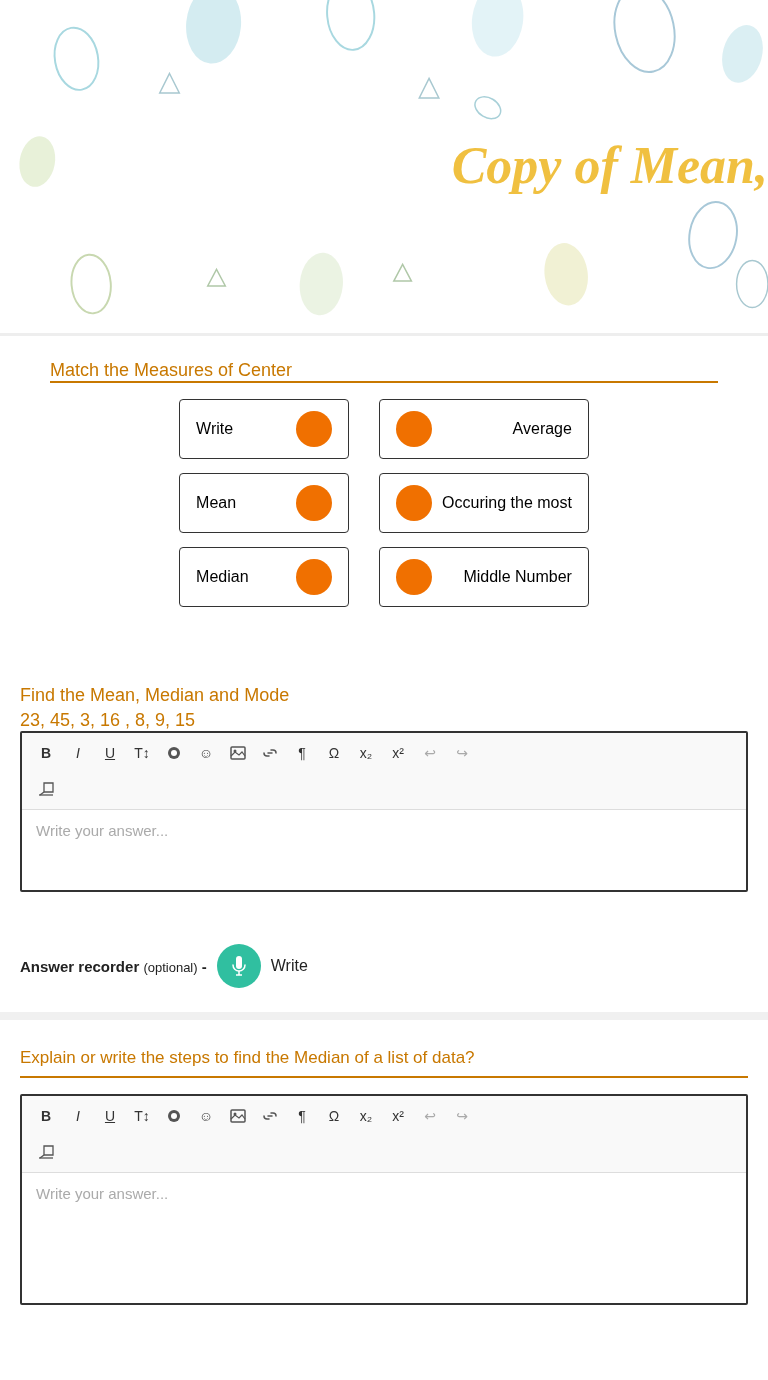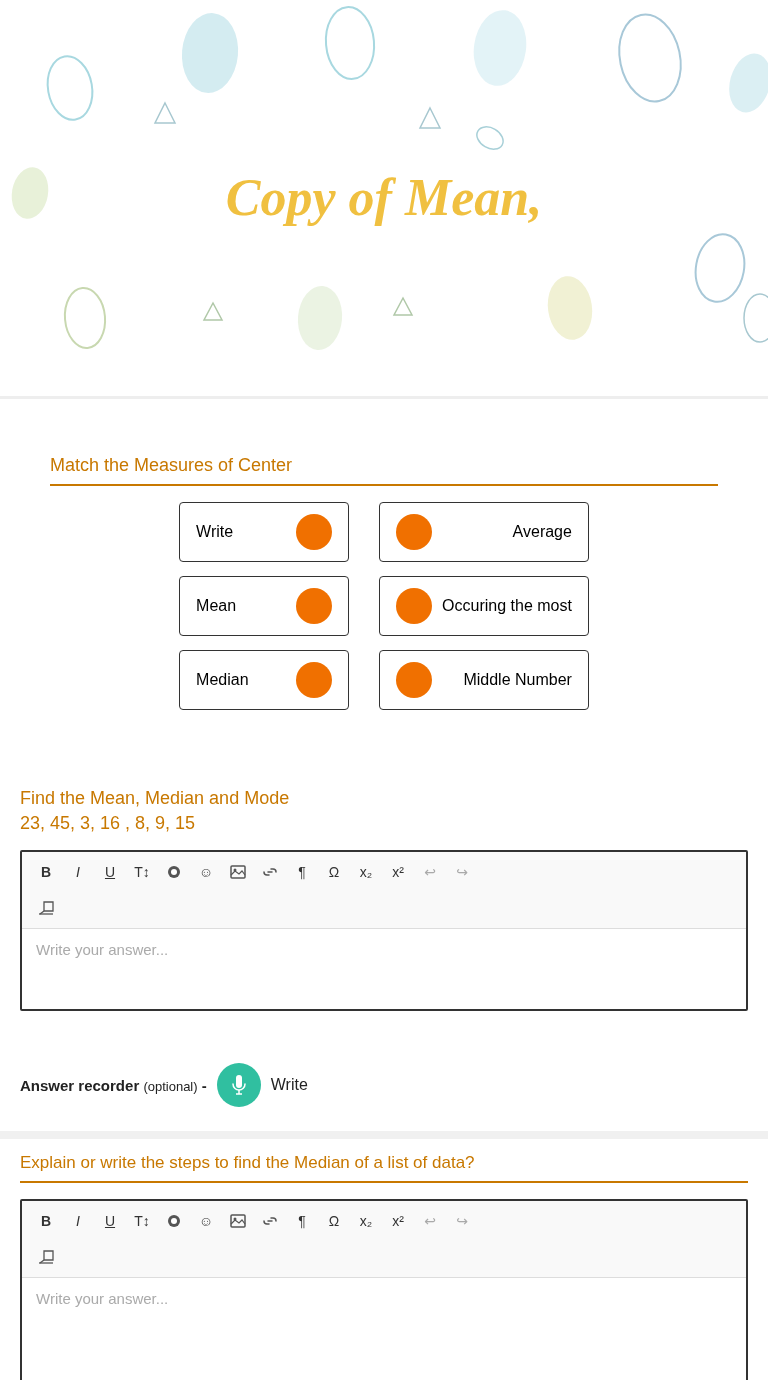--- a/index.html
+++ b/index.html
@@ -8,25 +8,25 @@
       background: #fff;
       width: 768px;
       min-height: 1380px;
       overflow-x: hidden;
     }
 
     
     .hero {
       position: relative;
       width: 100%;
-      height: 396px;
-      background: #fff;
-      display: flex;
-      align-items: center;
-      justify-content: center;
+      height: 333px;
+      background: #fff;
+      display: flex;
+      align-items: center;
+      justify-content: flex-end;
       overflow: hidden;
       border-radius: 16px;
     }
     .hero-title {
       font-size: 52px;
       color: #f0c040;
       text-align: center;
       font-family: Georgia, serif;
       font-style: italic;
       line-height: 1.2;
@@ -40,23 +40,21 @@
       padding: 24px 20px;
       margin-bottom: 0;
     }
 
     .section-title {
       font-size: 18px;
       color: #c87800;
       font-family: Arial, sans-serif;
       font-weight: normal;
       margin-bottom: 16px;
-      padding-bottom: 8px;
       border-bottom: 2px solid #c87800;
-      margin-top: 32px;
     }
 
     
     .match-grid {
       display: flex;
       justify-content: center;
       gap: 30px;
       align-items: flex-start;
     }
     .match-col {
@@ -107,21 +105,20 @@
       color: #c87800;
       font-family: Arial, sans-serif;
       font-weight: normal;
       margin-bottom: 4px;
     }
     .find-numbers {
       font-size: 18px;
       color: #c87800;
       font-family: Arial, sans-serif;
       font-weight: normal;
-      margin-bottom: 16px;
     }
 
     
     .editor-box {
       border: 2px solid #333;
       border-radius: 2px;
       overflow: hidden;
       margin-bottom: 20px;
     }
     .toolbar {
@@ -191,21 +188,21 @@
     }
     .recorder-voice {
       font-size: 16px;
       font-family: Arial, sans-serif;
       color: #222;
     }
 
     
     .explain-section {
       background: #fff;
-      padding: 14px 20px 16px 20px;
+      padding: 28px 20px 16px 20px;
       margin-top: 8px;
     }
     .explain-title {
       font-size: 17px;
       color: #c87800;
       font-family: Arial, sans-serif;
       font-weight: normal;
       margin-bottom: 16px;
       padding-bottom: 8px;
       border-bottom: 2px solid #c87800;

